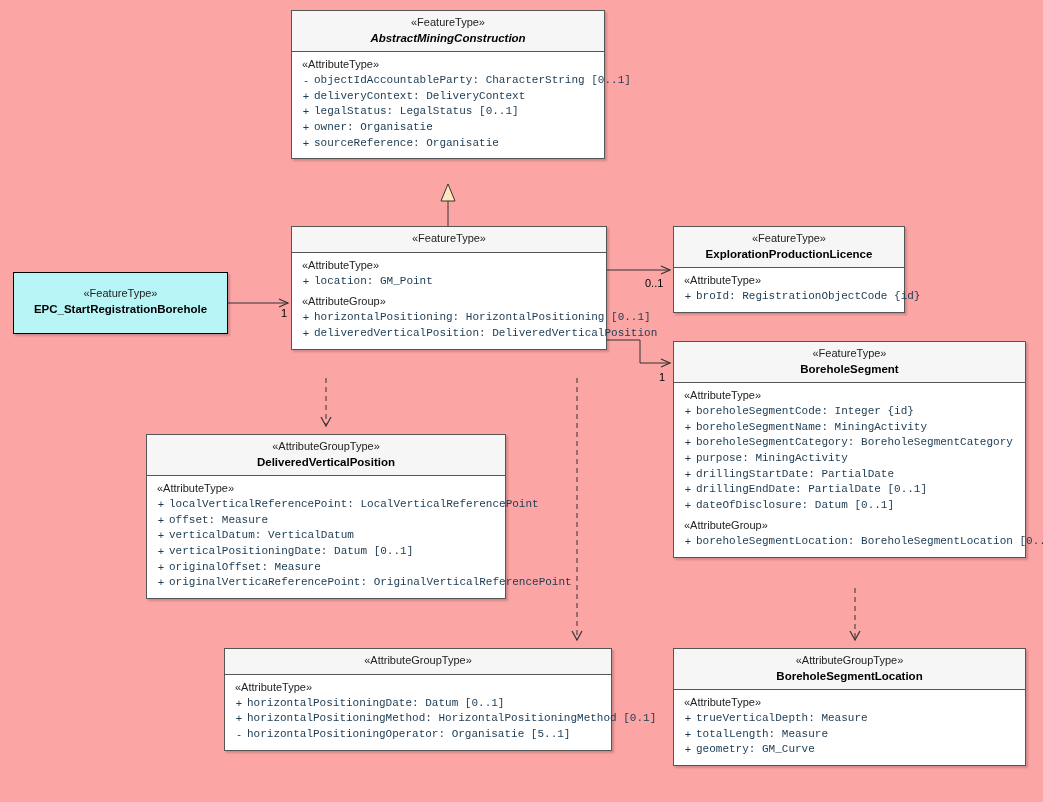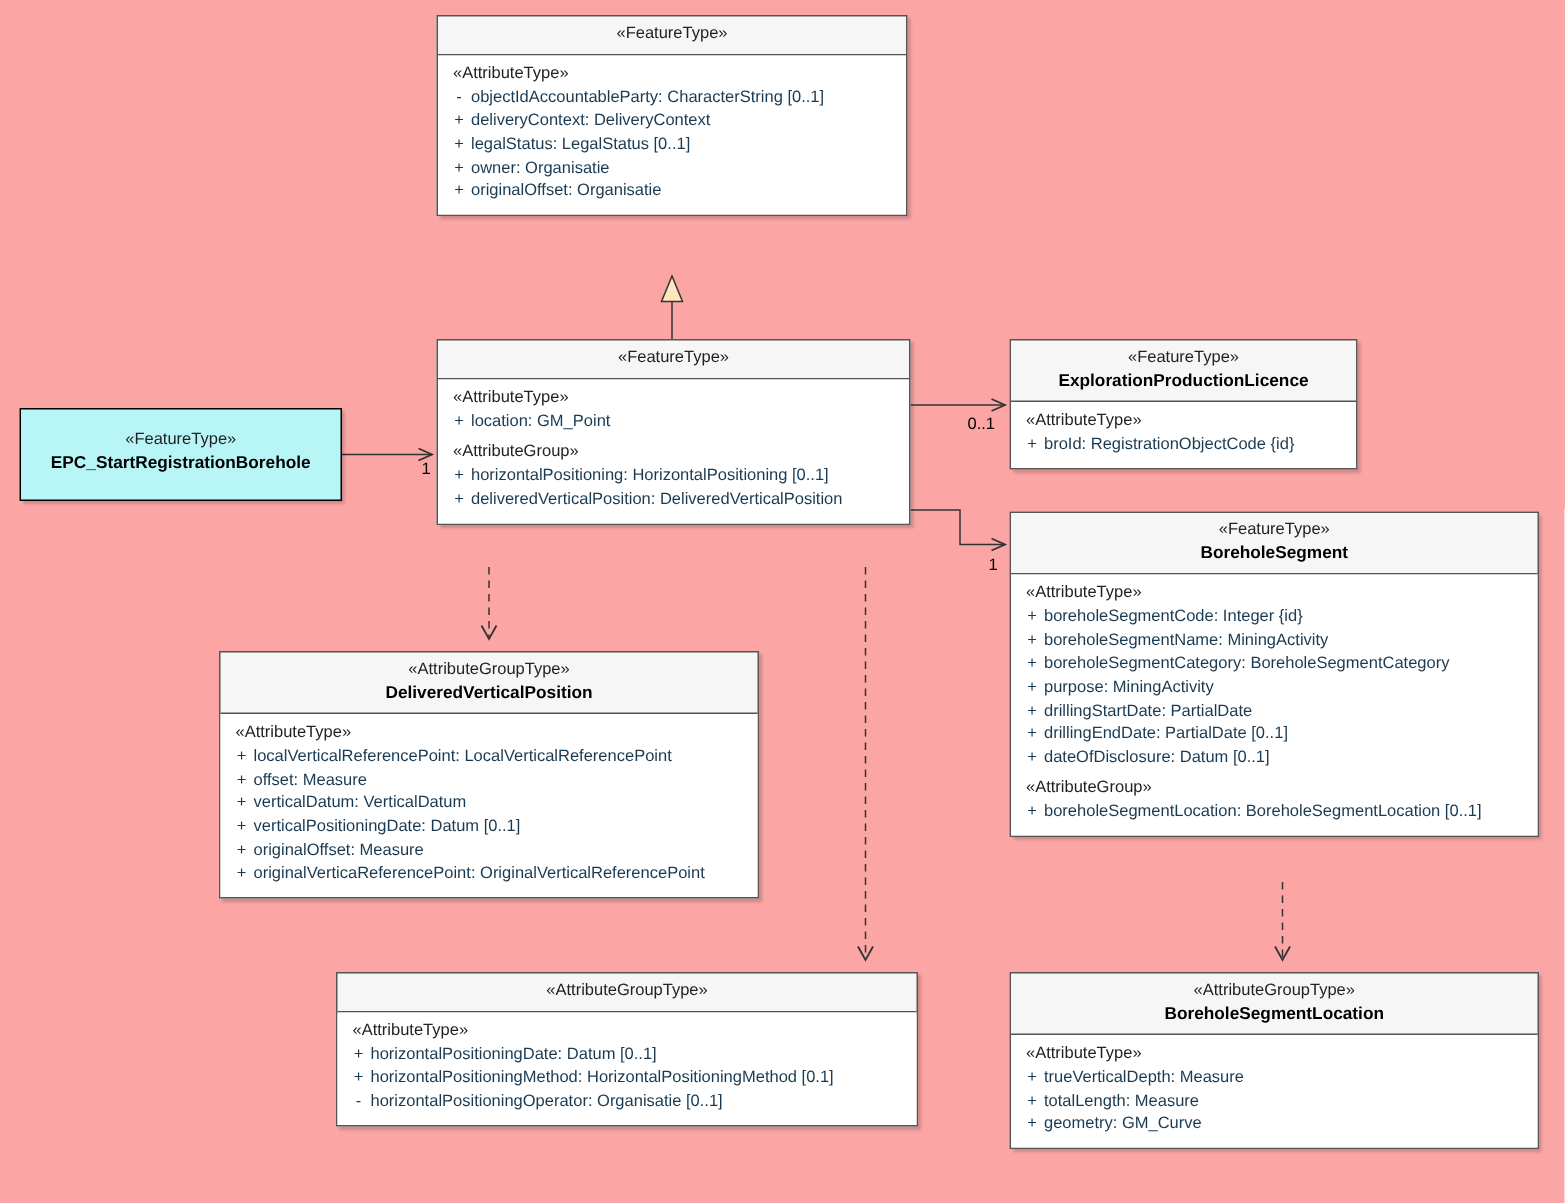--- a/index.html
+++ b/index.html
@@ -76,20 +76,21 @@
   }
   .attr-vis {
     width: 16px;
     text-align: center;
     flex: 0 0 16px;
     color: #1a3a52;
   }
   .attr-text {
     flex: 1 1 auto;
     color: #1a3a52;
+    font-family: Liberation Mono, monospace;
   }
   
   #box-abstractminingconstruction { left: 291px; top: 10px; width: 314px; }
   #box-borehole { left: 291px; top: 226px; width: 316px; }
   #box-epc { left: 13px; top: 272px; width: 215px; height: 62px;
              background: #b7f5f7; border: 1px solid #000000; }
   #box-epc .header { border-bottom: none; padding-top: 14px; }
   #box-explorationproductionlicence { left: 673px; top: 226px; width: 232px; }
   #box-boreholesegment { left: 673px; top: 341px; width: 353px; }
   #box-deliveredverticalposition { left: 146px; top: 434px; width: 360px; }
@@ -145,20 +146,21 @@
     </g>
 
     <g>
       <line x1="855" y1="588" x2="855" y2="640" stroke="#333333" stroke-width="1" stroke-dasharray="5,4" marker-end="url(#arrow-dashed)"></line>
     </g>
   </svg>
 
   <div class="uml-class" id="box-abstractminingconstruction">
     <div class="header">
       <span class="stereotype">«FeatureType»</span>
+      <span class="classname italic">AbstractMiningConstruction</span>
     </div>
     <div class="compartment">
       <div class="group-label">«AttributeType»</div>
       <div class="attr-row">
         <span class="attr-vis">-</span>
         <span class="attr-text">objectIdAccountableParty: CharacterString [0..1]</span>
       </div>
       <div class="attr-row">
         <span class="attr-vis">+</span>
         <span class="attr-text">deliveryContext: DeliveryContext</span>
@@ -166,21 +168,21 @@
       <div class="attr-row">
         <span class="attr-vis">+</span>
         <span class="attr-text">legalStatus: LegalStatus [0..1]</span>
       </div>
       <div class="attr-row">
         <span class="attr-vis">+</span>
         <span class="attr-text">owner: Organisatie</span>
       </div>
       <div class="attr-row">
         <span class="attr-vis">+</span>
-        <span class="attr-text">originalOffset: Organisatie</span>
+        <span class="attr-text">sourceReference: Organisatie</span>
       </div>
     </div>
   </div>
 
   <div class="uml-class" id="box-borehole">
     <div class="header">
       <span class="stereotype">«FeatureType»</span>
     </div>
     <div class="compartment">
       <div class="group-label">«AttributeType»</div>
@@ -307,21 +309,21 @@
       <div class="attr-row">
         <span class="attr-vis">+</span>
         <span class="attr-text">horizontalPositioningDate: Datum [0..1]</span>
       </div>
       <div class="attr-row">
         <span class="attr-vis">+</span>
         <span class="attr-text">horizontalPositioningMethod: HorizontalPositioningMethod [0.1]</span>
       </div>
       <div class="attr-row">
         <span class="attr-vis">-</span>
-        <span class="attr-text">horizontalPositioningOperator: Organisatie [0..1]</span>
+        <span class="attr-text">horizontalPositioningOperator: Organisatie [5..1]</span>
       </div>
     </div>
   </div>
 
   <div class="uml-class" id="box-boreholesegmentlocation">
     <div class="header">
       <span class="stereotype">«AttributeGroupType»</span>
       <span class="classname">BoreholeSegmentLocation</span>
     </div>
     <div class="compartment">

